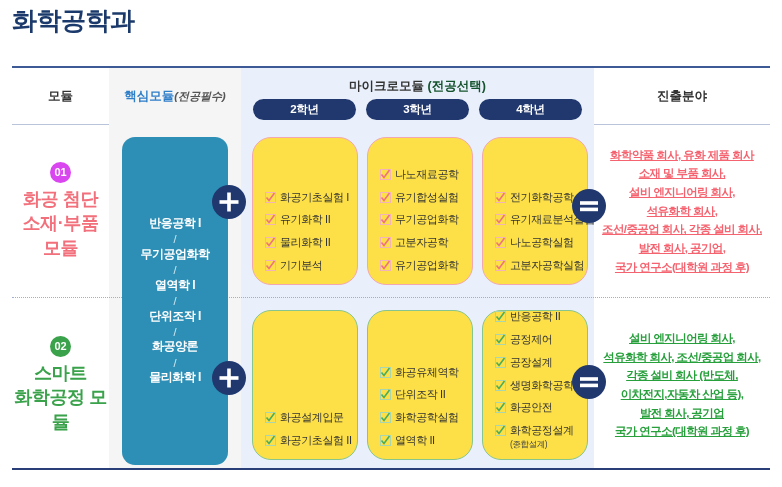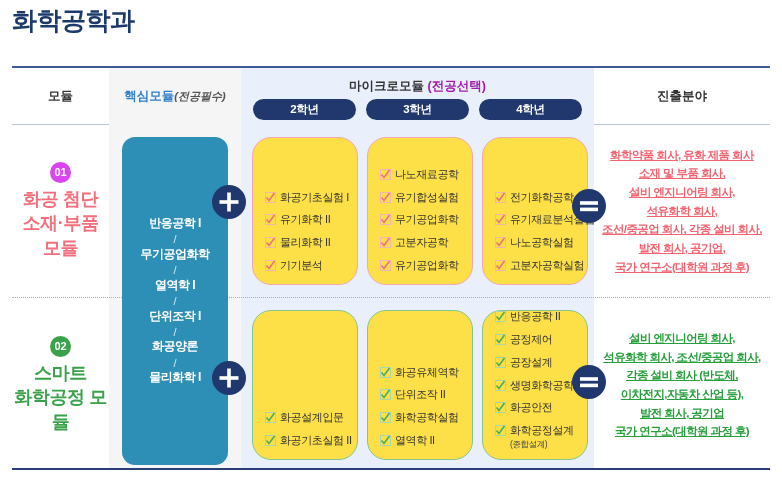--- a/index.html
+++ b/index.html
@@ -53,21 +53,21 @@
   .th.career   { left: 582px; width: 176px; }
 
   .th.core .core-main { color: #2f7fc9; }
   .th.core .core-sub  { color: #555; font-weight: bold; font-size: 11px; font-style: italic; }
 
   .micro-title {
     width: 100%; text-align: center;
     font-size: 12.5px; font-weight: bold; color: #333;
     padding-top: 4px;
   }
-  .micro-title .sub { font-weight: bold; color: #a21caf; margin-top: 20px; }
+  .micro-title .sub { font-weight: bold; color: #14532d; margin-top: 20px; }
   .grade-row {
     width: 100%; display: flex; justify-content: space-around;
     padding: 4px 7px 0 7px;
   }
   .grade-pill {
     width: 103px; height: 21px; border-radius: 11px;
     background: #21386e; color: #fff;
     font-size: 11.5px; font-weight: bold;
     display: flex; align-items: center; justify-content: center;
     letter-spacing: -0.3px;

